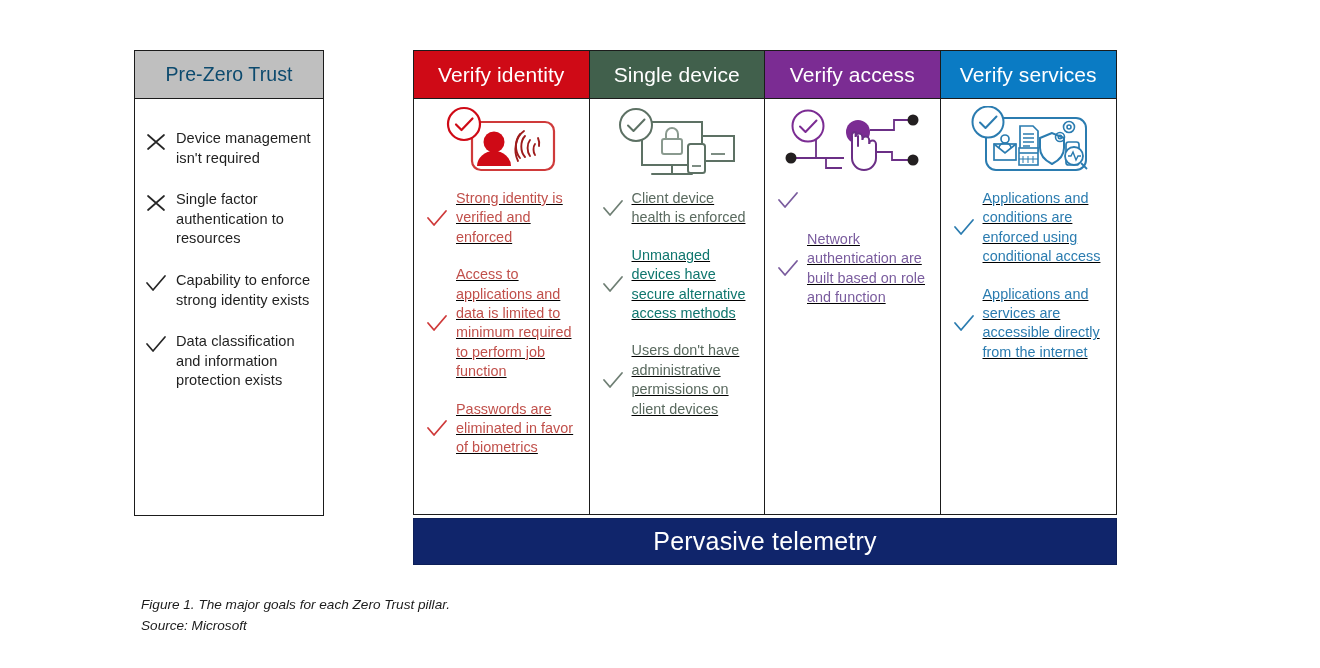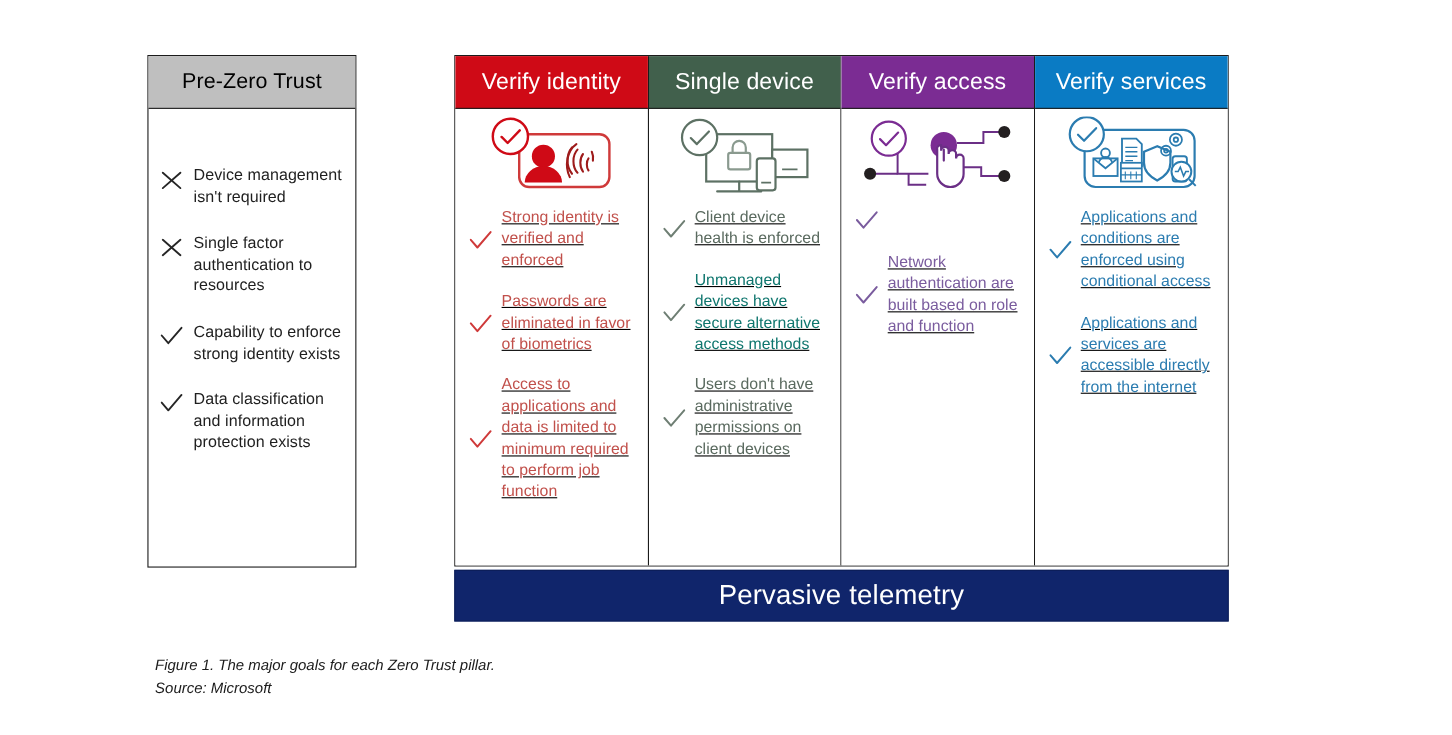--- a/index.html
+++ b/index.html
@@ -18,27 +18,27 @@
     width: 190px; height: 466px;
     border: 1.6px solid #1b1b1b;
     background: #ffffff;
     display: flex; flex-direction: column;
   }
   #prezero-header {
     height: 48px; flex: 0 0 48px;
     background: #bfbfbf;
     border-bottom: 1.6px solid #1b1b1b;
     display: flex; align-items: center; justify-content: center;
-    color: #000000;
+    color: #0c4a6e;
     font-size: 19.5px;
     letter-spacing: .1px;
   }
   #prezero-list {
     flex: 1 1 auto;
-    padding: 52px 8px 10px 10px;
+    padding: 30px 8px 10px 10px;
     display: flex; flex-direction: column;
     gap: 22px;
   }
   .pz-item { display: flex; align-items: flex-start; gap: 9px; }
   .pz-mark { flex: 0 0 22px; width: 22px; height: 22px; margin-top: 2px; }
   .pz-text {
     color: #1f1f1f; font-size: 14.6px; line-height: 19.6px;
     letter-spacing: .05px;
   }
 
@@ -182,29 +182,29 @@
                 </svg>
             </span>
             <span class="bullet-text" style="color:#c1504b;">Strong identity is verified and enforced</span>
           </div>
           <div class="bullet">
             <span class="bullet-mark">
               <svg width="22" height="22" viewBox="0 0 22 22">
                   <path d="M2 10 L8 17 L20 3" stroke="#cf3a3a" stroke-width="1.8" fill="none" stroke-linecap="round" stroke-linejoin="round"></path>
                 </svg>
             </span>
+            <span class="bullet-text" style="color:#c1504b;">Access to applications and data is limited to minimum required to perform job function</span>
+          </div>
+          <div class="bullet">
+            <span class="bullet-mark">
+              <svg width="22" height="22" viewBox="0 0 22 22">
+                  <path d="M2 10 L8 17 L20 3" stroke="#cf3a3a" stroke-width="1.8" fill="none" stroke-linecap="round" stroke-linejoin="round"></path>
+                </svg>
+            </span>
             <span class="bullet-text" style="color:#c1504b;">Passwords are eliminated in favor of biometrics</span>
-          </div>
-          <div class="bullet">
-            <span class="bullet-mark">
-              <svg width="22" height="22" viewBox="0 0 22 22">
-                  <path d="M2 10 L8 17 L20 3" stroke="#cf3a3a" stroke-width="1.8" fill="none" stroke-linecap="round" stroke-linejoin="round"></path>
-                </svg>
-            </span>
-            <span class="bullet-text" style="color:#c1504b;">Access to applications and data is limited to minimum required to perform job function</span>
           </div>
         </div>
       </div>
 
       <div class="pillar">
         <div class="pillar-header" style="background:#41604c;">
           <span>Single device</span>
         </div>
         <div class="pillar-icon">
           <svg width="122" height="74" viewBox="0 0 122 74">

